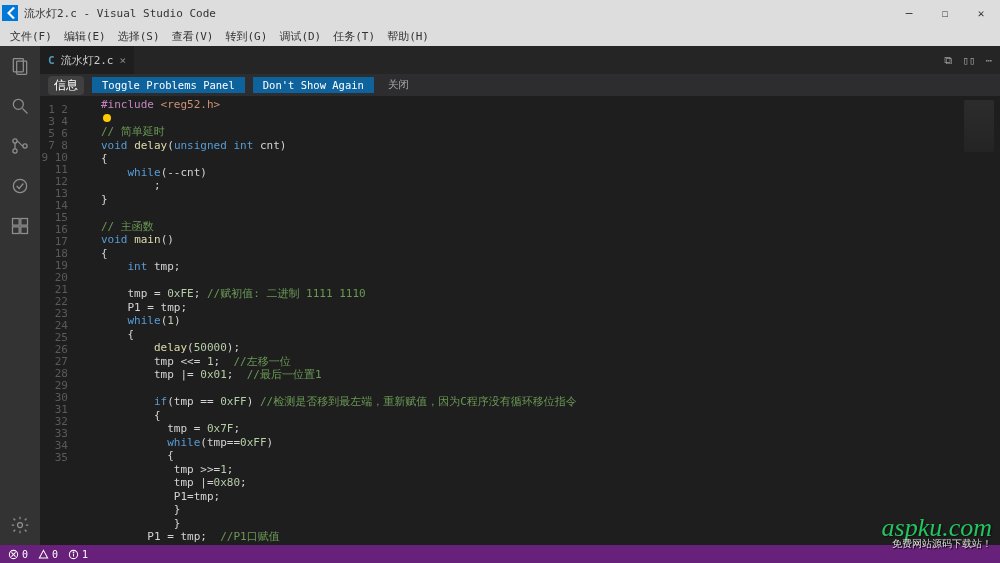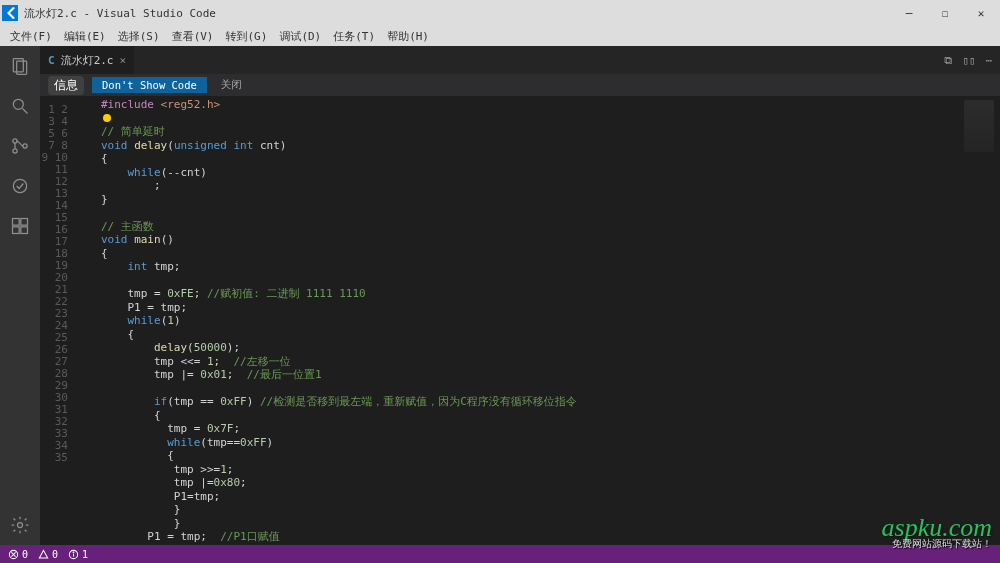--- a/index.html
+++ b/index.html
@@ -130,21 +130,22 @@
       </div>
       <div class="tabbar-actions">
         <span>⧉</span>
         <span>▯▯</span>
         <span>⋯</span>
       </div>
     </div>
 
     <div class="notification">
       <span class="notif-badge">信息</span>
-      <span class="notif-btn">Don't Show Code</span>
+      <span class="notif-btn">Toggle Problems Panel</span>
+      <span class="notif-btn">Don't Show Again</span>
       <span class="notif-link">关闭</span>
     </div>
 
     <div class="editor">
       <div class="gutter" id="gutter">1
 2
 3
 4
 5
 6

